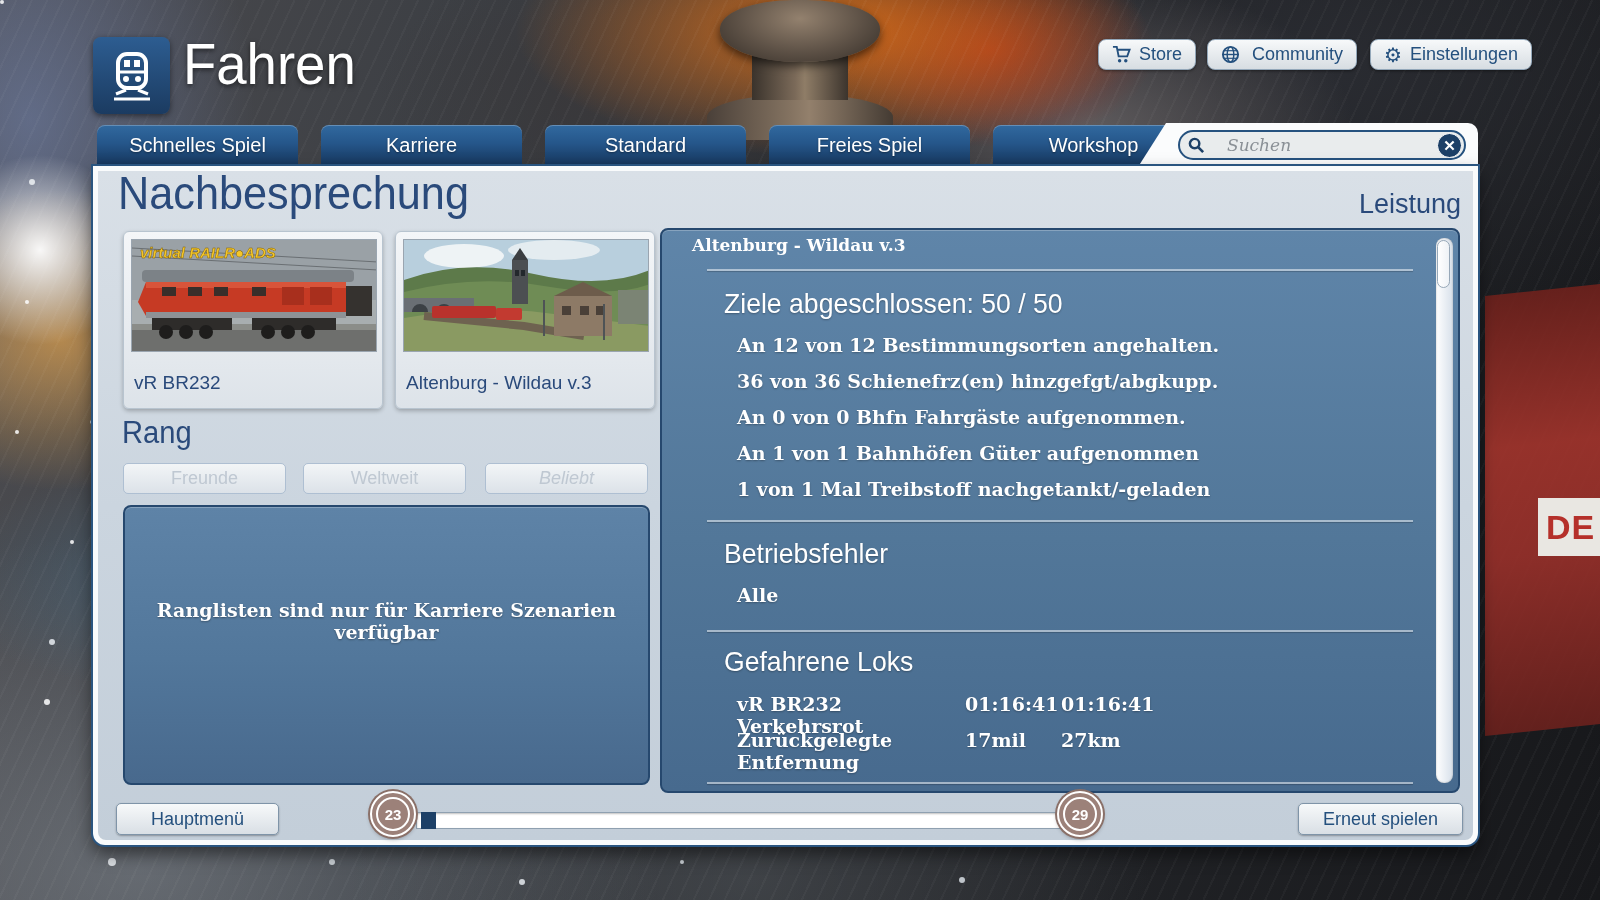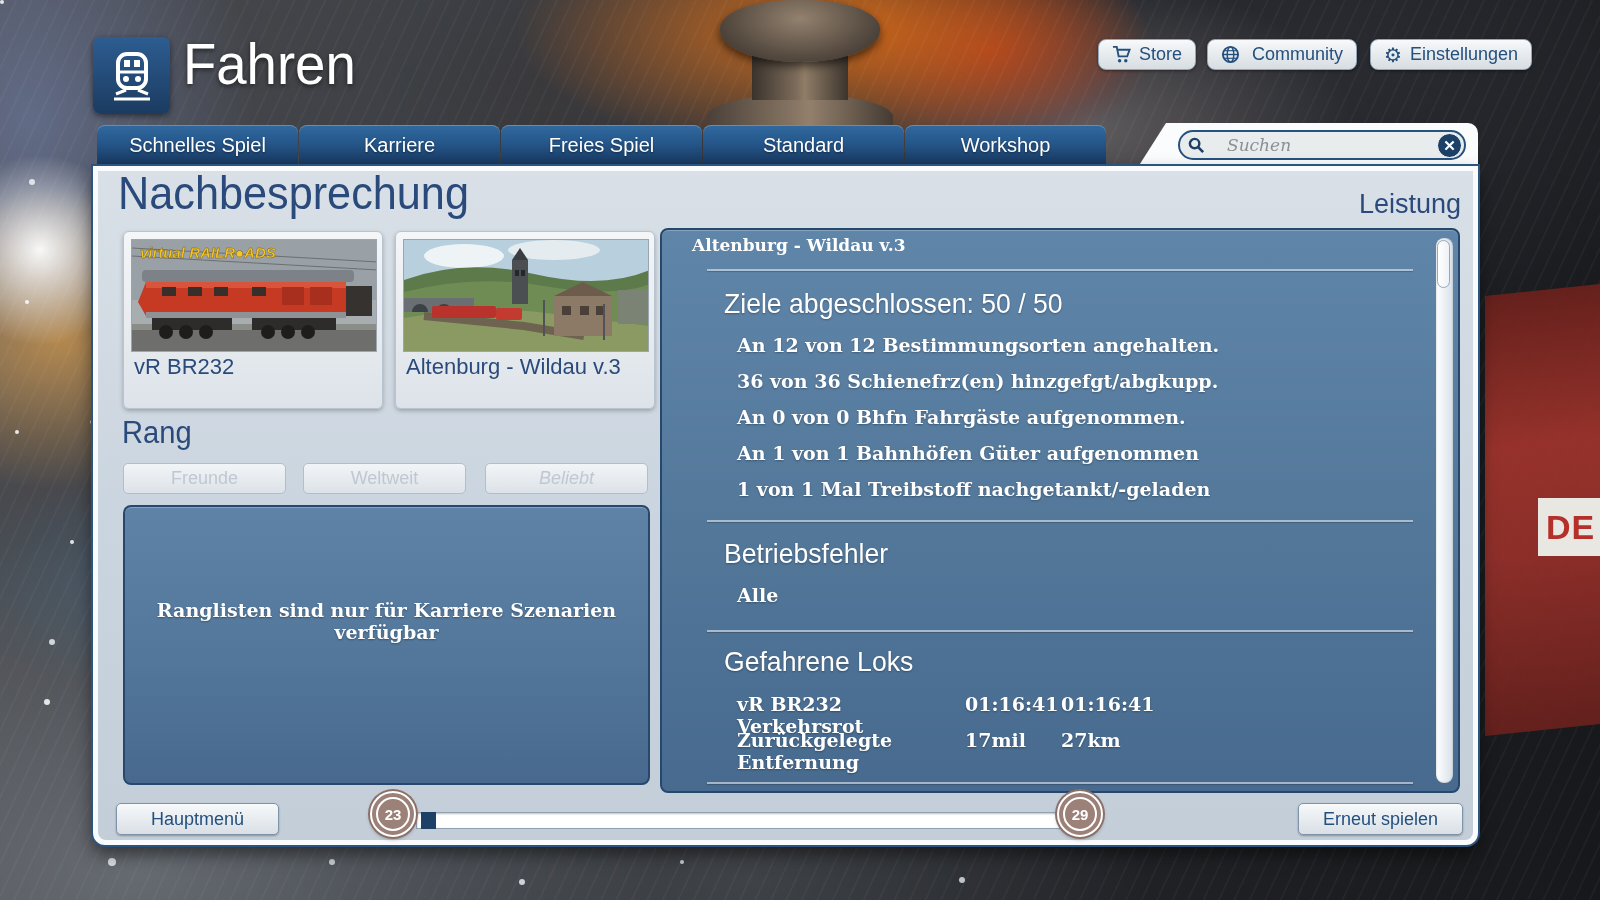--- a/index.html
+++ b/index.html
@@ -51,21 +51,21 @@
     text-shadow:0 2px 6px rgba(0,0,0,.55); transform:scaleX(.94); transform-origin:left; }
   .top-btn { position:absolute; top:39px; height:31px; display:flex; align-items:center; gap:8px; padding:0 13px;
     background:linear-gradient(180deg,#f7f9fa,#d7dde2); border:1px solid #93a7b9; border-radius:8px;
     color:#24507e; font-size:18px; box-shadow:0 1px 3px rgba(0,0,0,.45); cursor:pointer; }
   .top-btn svg { display:block; }
   .gear-glyph { font-size:20px; line-height:1; color:#24507e; }
 
   
   .panel { position:absolute; left:93px; top:123px; width:1385px; height:722px; }
   .tabbar { position:absolute; left:0; top:0; right:0; height:43px; }
-  .tabs { position:absolute; left:4px; top:2px; display:flex; gap:1px; }
+  .tabs { position:absolute; left:4px; top:2px; display:flex; gap:23px; }
   .tab { width:201px; height:41px; border-radius:8px 8px 0 0; background:linear-gradient(180deg,#31699f 0%,#25568a 45%,#16365c 100%);
     color:#fff; font-size:20px; display:flex; align-items:center; justify-content:center; cursor:pointer;
     box-shadow:inset 0 1px 0 rgba(255,255,255,.25); text-shadow:0 1px 2px rgba(0,0,0,.4); }
   .search-wedge { position:absolute; right:0; top:0; width:340px; height:44px; background:#fbfcfd;
     border-radius:0 10px 0 0; clip-path:polygon(28px 0, 100% 0, 100% 100%, 0 100%); }
   .search-pill { position:absolute; left:40px; top:7px; right:12px; height:30px; background:#e9eced;
     border:2px solid #26527f; border-radius:16px; display:flex; align-items:center;gap:15px; }
   .search-pill svg { margin-left:8px; }
   .search-input { flex:1; border:none; outline:none; background:transparent; font-family:"DejaVu Serif", serif;
     font-style:italic; font-size:17px; color:#4a4f54; padding-left:7px; }
@@ -78,21 +78,21 @@
     padding:5px; box-shadow:0 0 0 2px #2a5580, 0 8px 18px rgba(0,0,0,.55); }
   .content { position:relative; width:100%; height:100%; border-radius:0 0 8px 8px;
     background:linear-gradient(180deg,#d9e0e7 0%, #cbd5df 50%, #c3ced9 100%); }
 
   .page-title { position:absolute; left:20px; top:-6px; font-size:47px; color:#2a4a7b; transform:scaleX(.92); transform-origin:left; }
   .right-label { position:absolute; right:12px; top:18px; font-size:27px; color:#2a4a7b; }
 
   .thumb-card { position:absolute; top:60px; width:260px; height:178px; border-radius:6px;
     background:linear-gradient(180deg,#f4f6f8,#dde3e9); border:1px solid #b8c4cf; box-shadow:0 2px 4px rgba(0,0,0,.25); cursor:pointer; }
   .thumb-card .pic { position:absolute; left:7px; top:7px; width:246px; height:113px; overflow:hidden; border:1px solid #9aa5b0; }
-  .thumb-card .cap { position:absolute; left:10px; top:122px; font-size:22px; color:#2a4a7b; }
+  .thumb-card .cap { position:absolute; left:10px; top:140px; font-size:19px; color:#2a4a7b; }
 
   .rang-title { position:absolute; left:24px; top:244px; font-size:31px; color:#2a4a7b; transform:scaleX(.94); transform-origin:left; }
   .rank-btn { position:absolute; top:292px; width:163px; height:31px; border-radius:5px;
     background:linear-gradient(180deg,#f2f5f7,#dce2e8); border:1px solid #aebfd2; color:#bfc8d2;
     font-size:18px; display:flex; align-items:center; justify-content:center; cursor:default; }
 
   .rank-panel { position:absolute; left:25px; top:334px; width:527px; height:280px; border-radius:8px;
     background:linear-gradient(180deg,#5e83a7 0%, #52779b 55%, #48698d 100%); border:2px solid #26486e;
     box-shadow:inset 0 1px 0 rgba(255,255,255,.25); }
   .rank-msg { position:absolute; left:0; right:0; top:92px; text-align:center; color:#fff;
@@ -175,22 +175,22 @@
 <div class="top-btn" style="right:68px;">
   <span class="gear-glyph">⚙</span>
   <span>Einstellungen</span>
 </div>
 
 <div class="panel">
   <div class="tabbar">
     <div class="tabs">
       <div class="tab">Schnelles Spiel</div>
       <div class="tab">Karriere</div>
+      <div class="tab">Standard</div>
       <div class="tab">Freies Spiel</div>
-      <div class="tab">Standard</div>
       <div class="tab">Workshop</div>
     </div>
     <div class="search-wedge">
       <div class="search-pill">
         <svg width="17" height="17" viewBox="0 0 18 18">
           <circle cx="7" cy="7" r="5" fill="none" stroke="#1d4067" stroke-width="2.6"></circle>
           <line x1="11" y1="11" x2="16" y2="16" stroke="#1d4067" stroke-width="2.8"></line>
         </svg>
         <input class="search-input" type="text" placeholder="Suchen" style="">
         <div class="search-clear">✕</div>

